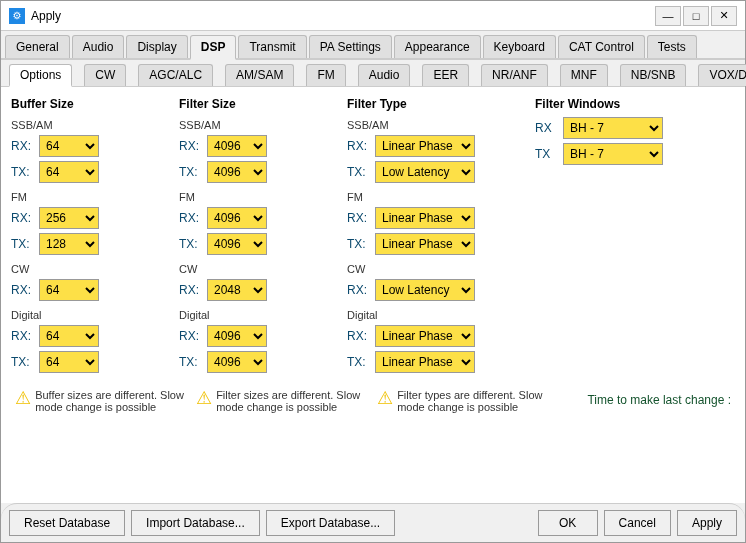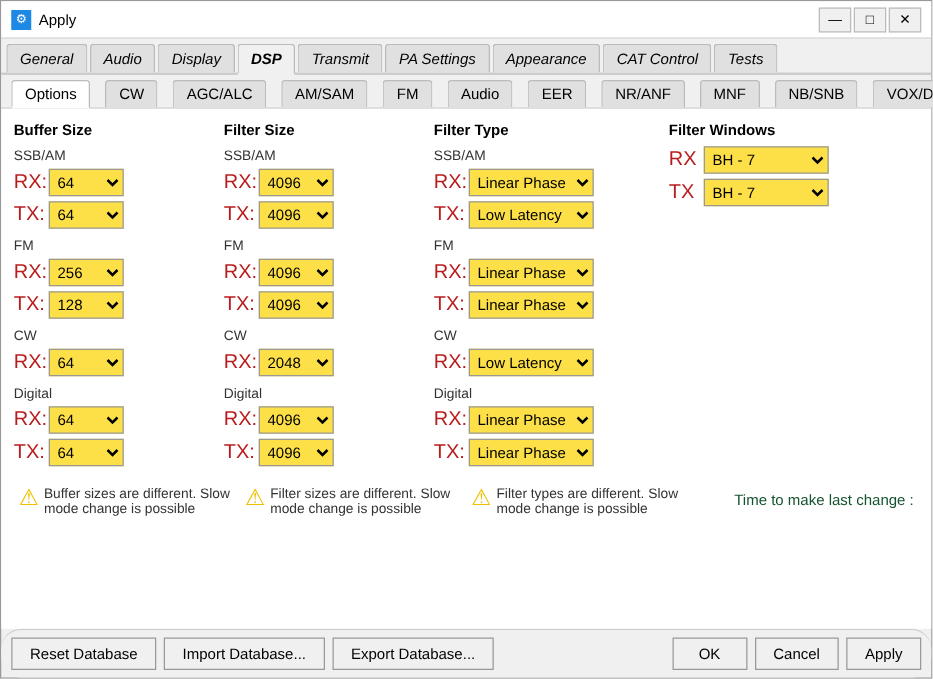--- a/index.html
+++ b/index.html
@@ -73,21 +73,20 @@
     }
     .main-tab {
       padding: 4px 10px;
       border: 1px solid #bbb;
       border-bottom: none;
       background: #e0e0e0;
       cursor: pointer;
       margin-right: 2px;
       font-size: 12px;
       border-radius: 3px 3px 0 0;
-      font-style: italic;
     }
     .main-tab.active {
       background: #f0f0f0;
       border-bottom: 2px solid #f0f0f0;
       margin-bottom: -2px;
       z-index: 1;
       font-weight: bold;
     }
 
     
@@ -136,23 +135,23 @@
       color: #333;
     }
     .sub-section-title:first-of-type { margin-top: 0; }
 
     .field-row {
       display: flex;
       align-items: center;
       margin-bottom: 4px;
     }
     .field-label {
-      font-size: 16px;
+      font-size: 12px;
       min-width: 28px;
-      color: #b91c1c;
+      color: #0c4a6e;
     }
     .field-select {
       font-size: 12px;
       height: 22px;
       border: 1px solid #999;
       background: #fde047;
       padding: 0 2px;
       min-width: 60px;
       cursor: pointer;
       appearance: auto;
@@ -227,20 +226,21 @@
   </div>
 
   <div class="main-tabs">
     <div class="main-tab">General</div>
     <div class="main-tab">Audio</div>
     <div class="main-tab">Display</div>
     <div class="main-tab active">DSP</div>
     <div class="main-tab">Transmit</div>
     <div class="main-tab">PA Settings</div>
     <div class="main-tab">Appearance</div>
+    <div class="main-tab">Keyboard</div>
     <div class="main-tab">CAT Control</div>
     <div class="main-tab">Tests</div>
   </div>
 
   <div class="sub-tabs">
     <div class="sub-tab active">Options</div>
     <div class="sub-tab">CW</div>
     <div class="sub-tab">AGC/ALC</div>
     <div class="sub-tab">AM/SAM</div>
     <div class="sub-tab">FM</div>

